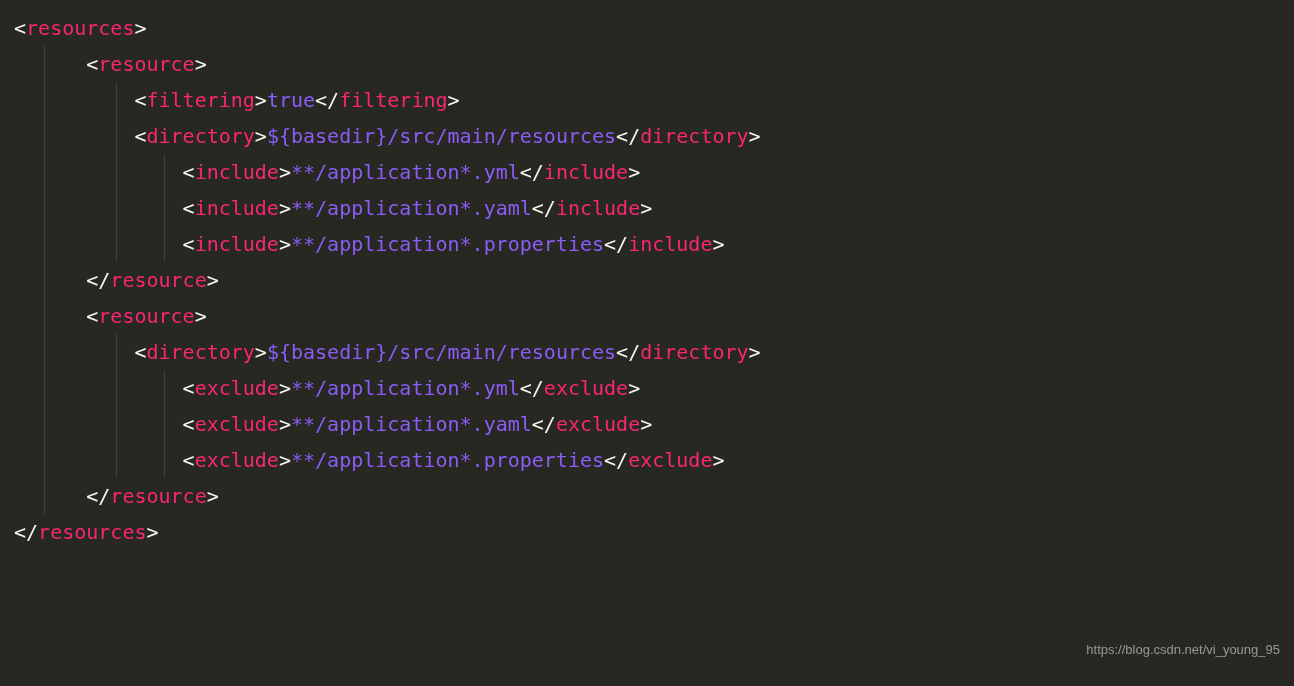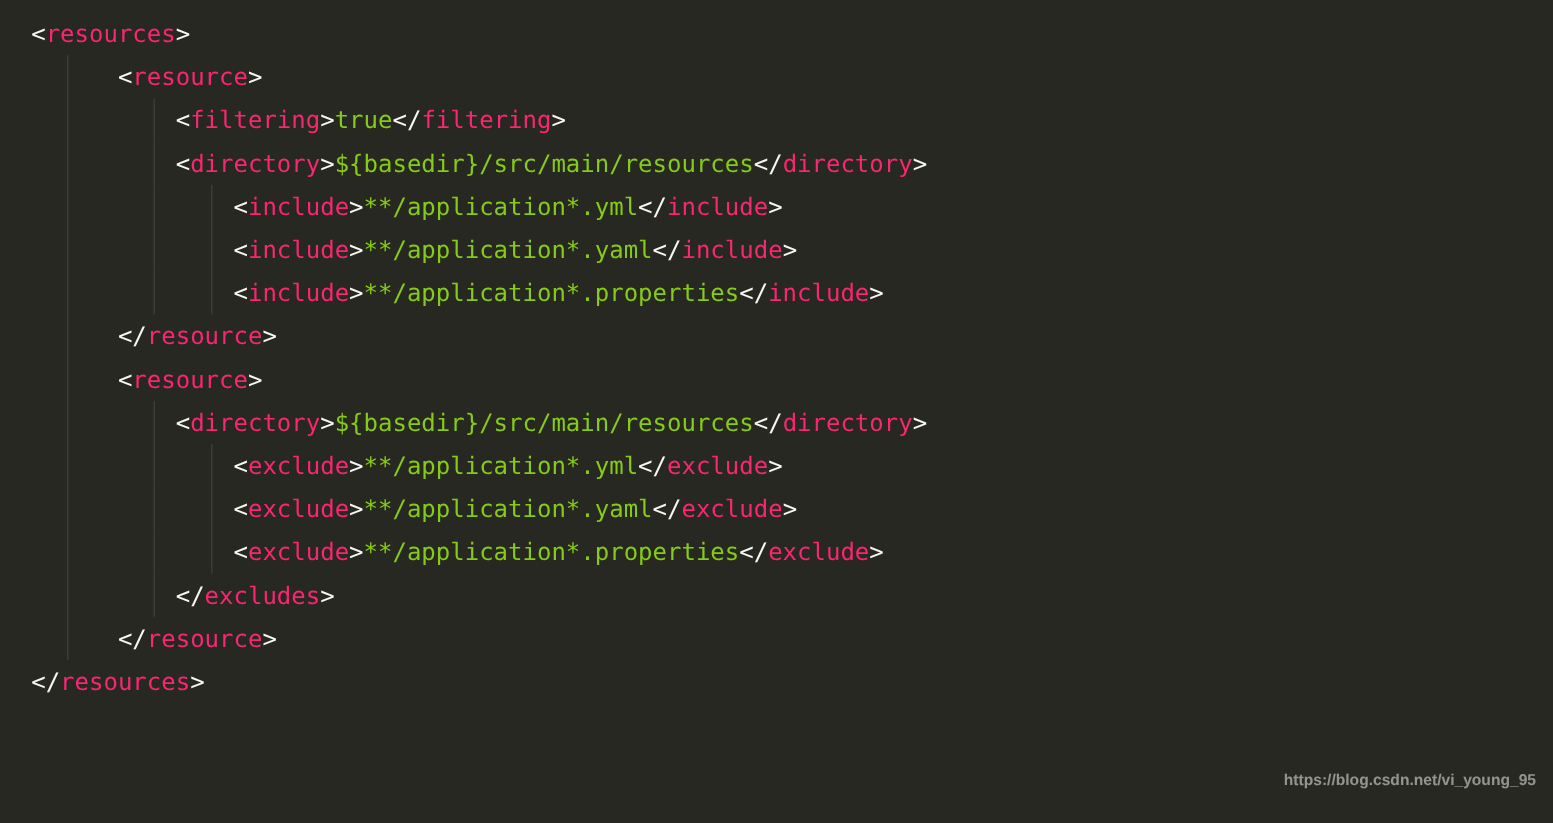--- a/index.html
+++ b/index.html
@@ -14,40 +14,38 @@
     height: 686px;
     position: relative;
     overflow: hidden;
   }
   .code-container {
     padding-left: 14px;
   }
   .line {
     white-space: pre;
     position: relative;
-    margin-left: 12px;
   }
   .guide {
     position: absolute;
     top: 0;
     bottom: 0;
     width: 1px;
     background: rgba(255,255,255,0.12);
   }
   .bracket { color: #f8f8f2; }
   .tag { color: #f92672; }
-  .text { color: #84cc16; }
+  .text { color: #8b5cf6; }
   .watermark {
     position: absolute;
     bottom: 18px;
     right: 14px;
     color: rgba(255,255,255,0.5);
     font-size: 13px;
     font-family: sans-serif;
-    font-weight: bold;
   }
 </style>
 </head>
 <body>
 
 <div class="code-container">
 
 <div class="line"><span class="bracket">&lt;</span><span class="tag">resources</span><span class="bracket">&gt;</span></div>
 
 <div class="line"><span class="guide" style="left:30px"></span>      <span class="bracket">&lt;</span><span class="tag">resource</span><span class="bracket">&gt;</span></div>
@@ -70,21 +68,20 @@
 
 <div class="line"><span class="guide" style="left:30px"></span><span class="guide" style="left:102px"></span>          <span class="bracket">&lt;</span><span class="tag">directory</span><span class="bracket">&gt;</span><span class="text">${basedir}/src/main/resources</span><span class="bracket">&lt;/</span><span class="tag">directory</span><span class="bracket">&gt;</span></div>
 
 
 <div class="line"><span class="guide" style="left:30px"></span><span class="guide" style="left:102px"></span><span class="guide" style="left:150px"></span>              <span class="bracket">&lt;</span><span class="tag">exclude</span><span class="bracket">&gt;</span><span class="text">**/application*.yml</span><span class="bracket">&lt;/</span><span class="tag">exclude</span><span class="bracket">&gt;</span></div>
 
 <div class="line"><span class="guide" style="left:30px"></span><span class="guide" style="left:102px"></span><span class="guide" style="left:150px"></span>              <span class="bracket">&lt;</span><span class="tag">exclude</span><span class="bracket">&gt;</span><span class="text">**/application*.yaml</span><span class="bracket">&lt;/</span><span class="tag">exclude</span><span class="bracket">&gt;</span></div>
 
 <div class="line"><span class="guide" style="left:30px"></span><span class="guide" style="left:102px"></span><span class="guide" style="left:150px"></span>              <span class="bracket">&lt;</span><span class="tag">exclude</span><span class="bracket">&gt;</span><span class="text">**/application*.properties</span><span class="bracket">&lt;/</span><span class="tag">exclude</span><span class="bracket">&gt;</span></div>
 
-<div class="line"><span class="guide" style="left:30px"></span><span class="guide" style="left:102px"></span>          <span class="bracket">&lt;/</span><span class="tag">excludes</span><span class="bracket">&gt;</span></div>
 
 <div class="line"><span class="guide" style="left:30px"></span>      <span class="bracket">&lt;/</span><span class="tag">resource</span><span class="bracket">&gt;</span></div>
 
 <div class="line"><span class="bracket">&lt;/</span><span class="tag">resources</span><span class="bracket">&gt;</span></div>
 
 </div>
 
 <div class="watermark">https://blog.csdn.net/vi_young_95</div>
 
 </body></html>

